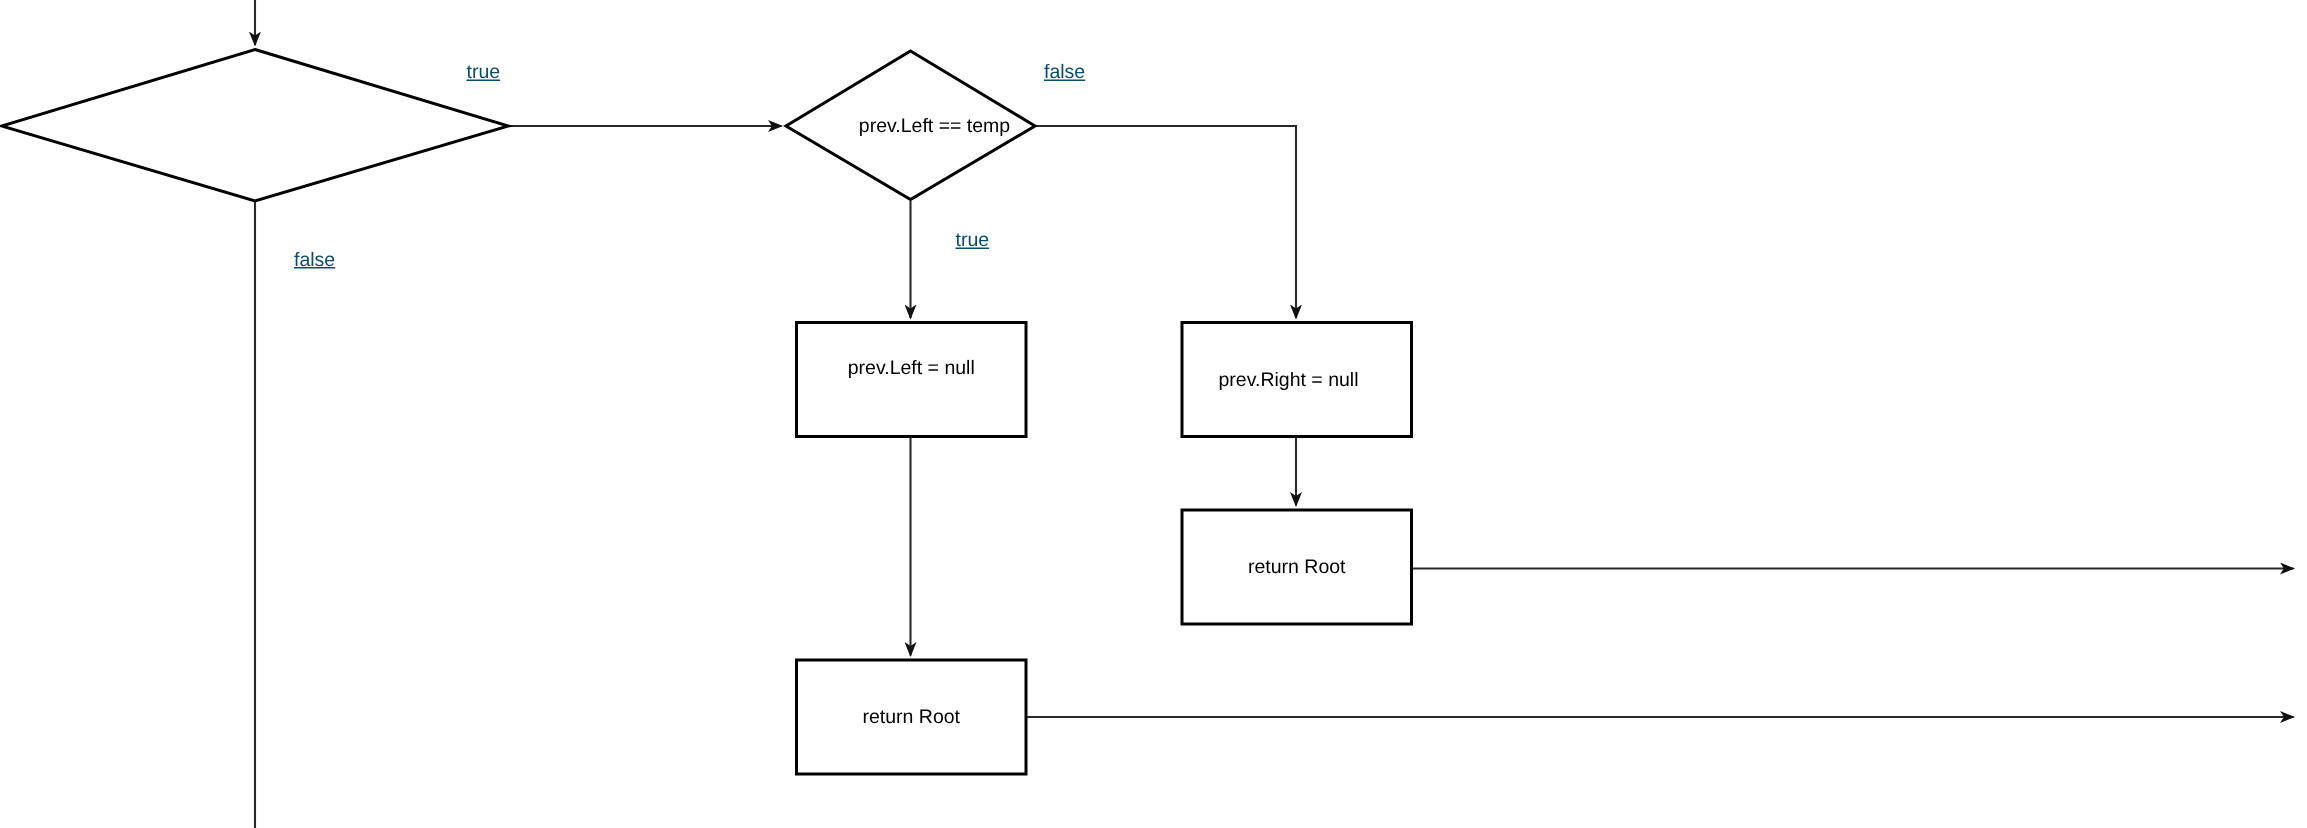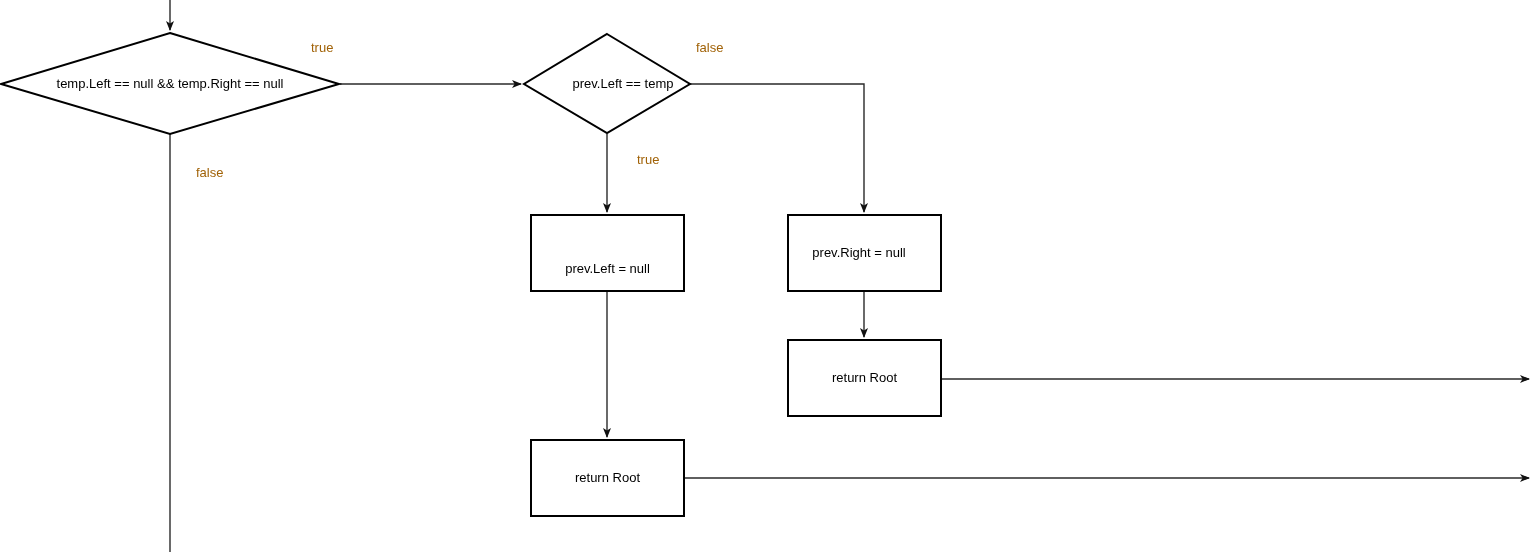--- a/index.html
+++ b/index.html
@@ -33,23 +33,24 @@
     color: #000000;
     white-space: nowrap;
     text-align: center;
     line-height: 1;
     pointer-events: none;
   }
   .edge-label {
     position: absolute;
     font-family: "Liberation Sans", sans-serif;
     font-size: 13px;
-    color: #a16207;
+    color: #0c4a6e;
     white-space: nowrap;
     line-height: 1;
+    text-decoration: underline;
   }
 </style>
 </head>
 <body>
 
 <div id="canvas">
 
   <svg class="layer" viewBox="0 0 1538 552" xmlns="http://www.w3.org/2000/svg">
     <defs>
       <marker id="arrowhead" markerWidth="10" markerHeight="8" refX="9" refY="4" orient="auto" markerUnits="userSpaceOnUse">
@@ -82,25 +83,24 @@
     <g fill="#ffffff" stroke="#000000" stroke-width="2" stroke-linejoin="miter">
       <polygon points="170,33 339,84 170,134 1,84"></polygon>
       <polygon points="607,34 690,84 607,133 524,84"></polygon>
       <rect x="531" y="215" width="153" height="76"></rect>
       <rect x="788" y="215" width="153" height="76"></rect>
       <rect x="788" y="340" width="153" height="76"></rect>
       <rect x="531" y="440" width="153" height="76"></rect>
     </g>
   </svg>
 
-  <div class="node-label" style="left:0px; top:77px; width:340px;">temp.Left == null &amp;&amp; temp.Right == null</div>
 
   <div class="node-label" style="left:540px; top:77px; width:166px;">prev.Left == temp</div>
 
-  <div class="node-label" style="left:531px; top:262px; width:153px;">prev.Left = null</div>
+  <div class="node-label" style="left:531px; top:238px; width:153px;">prev.Left = null</div>
 
   <div class="node-label" style="left:788px; top:246px; width:142px;">prev.Right = null</div>
 
   <div class="node-label" style="left:788px; top:371px; width:153px;">return Root</div>
 
   <div class="node-label" style="left:531px; top:471px; width:153px;">return Root</div>
 
   <div class="edge-label" style="left:311px; top:41px;">true</div>
 
   <div class="edge-label" style="left:196px; top:166px;">false</div>

